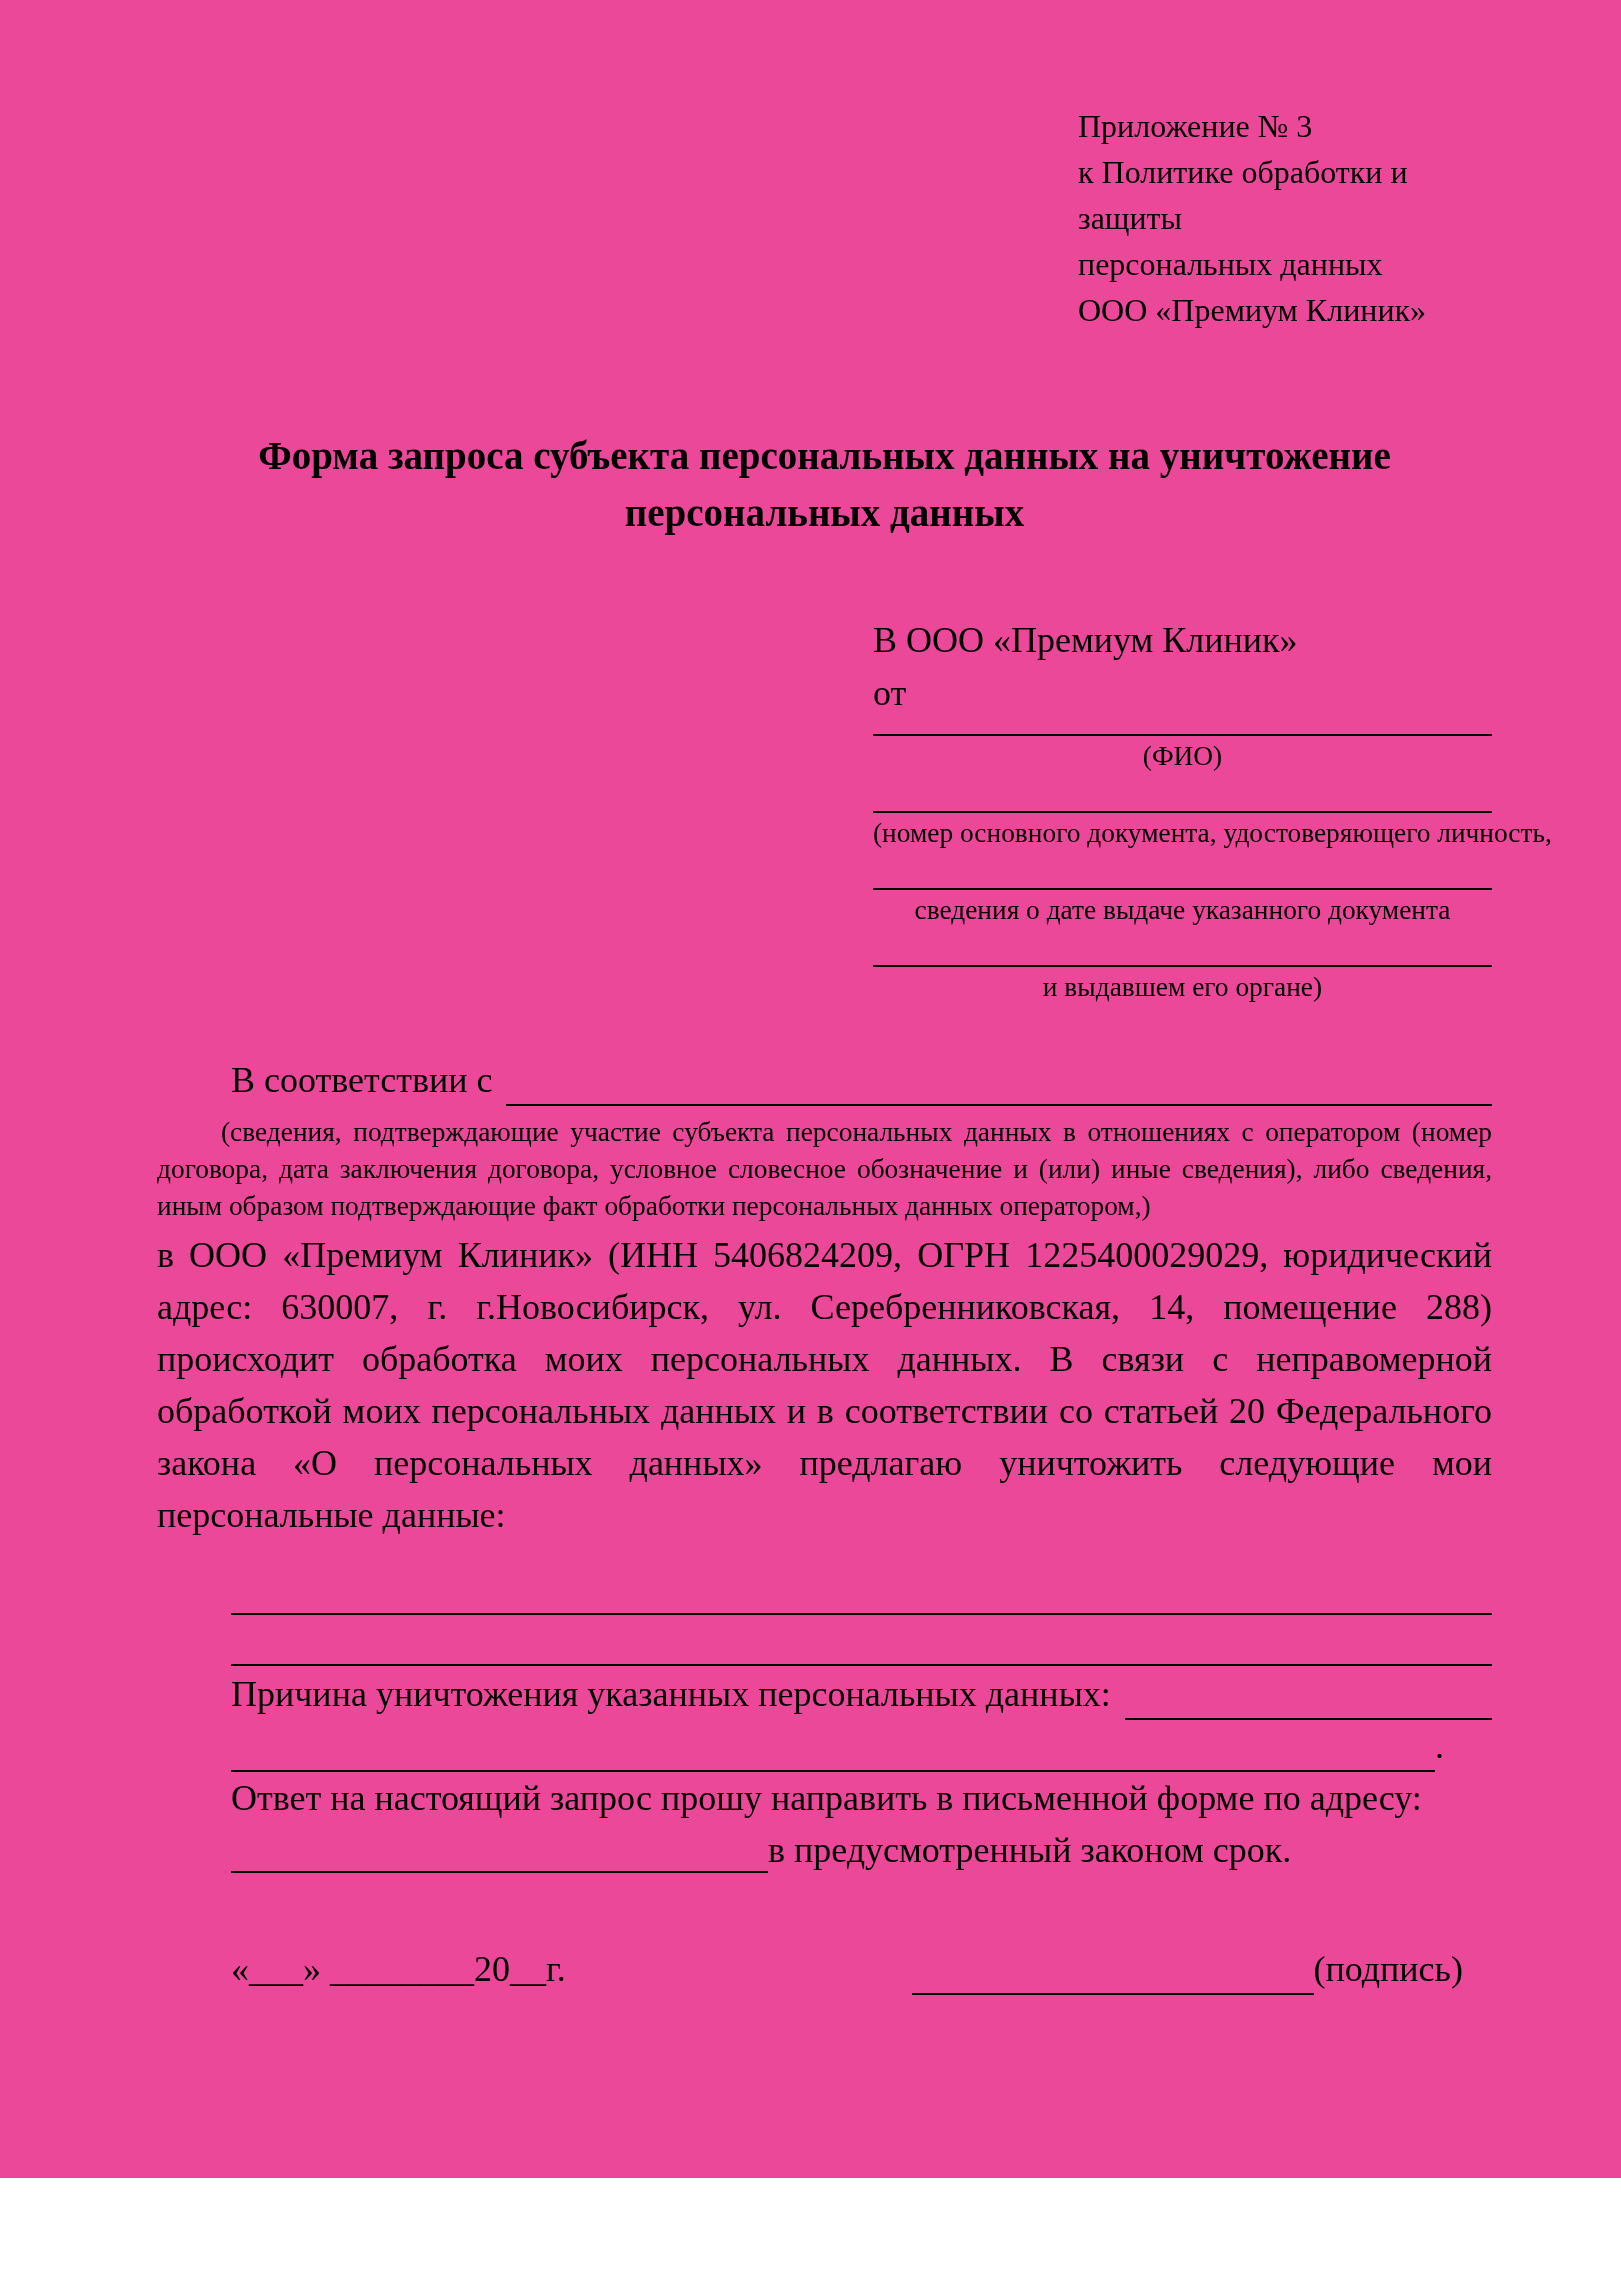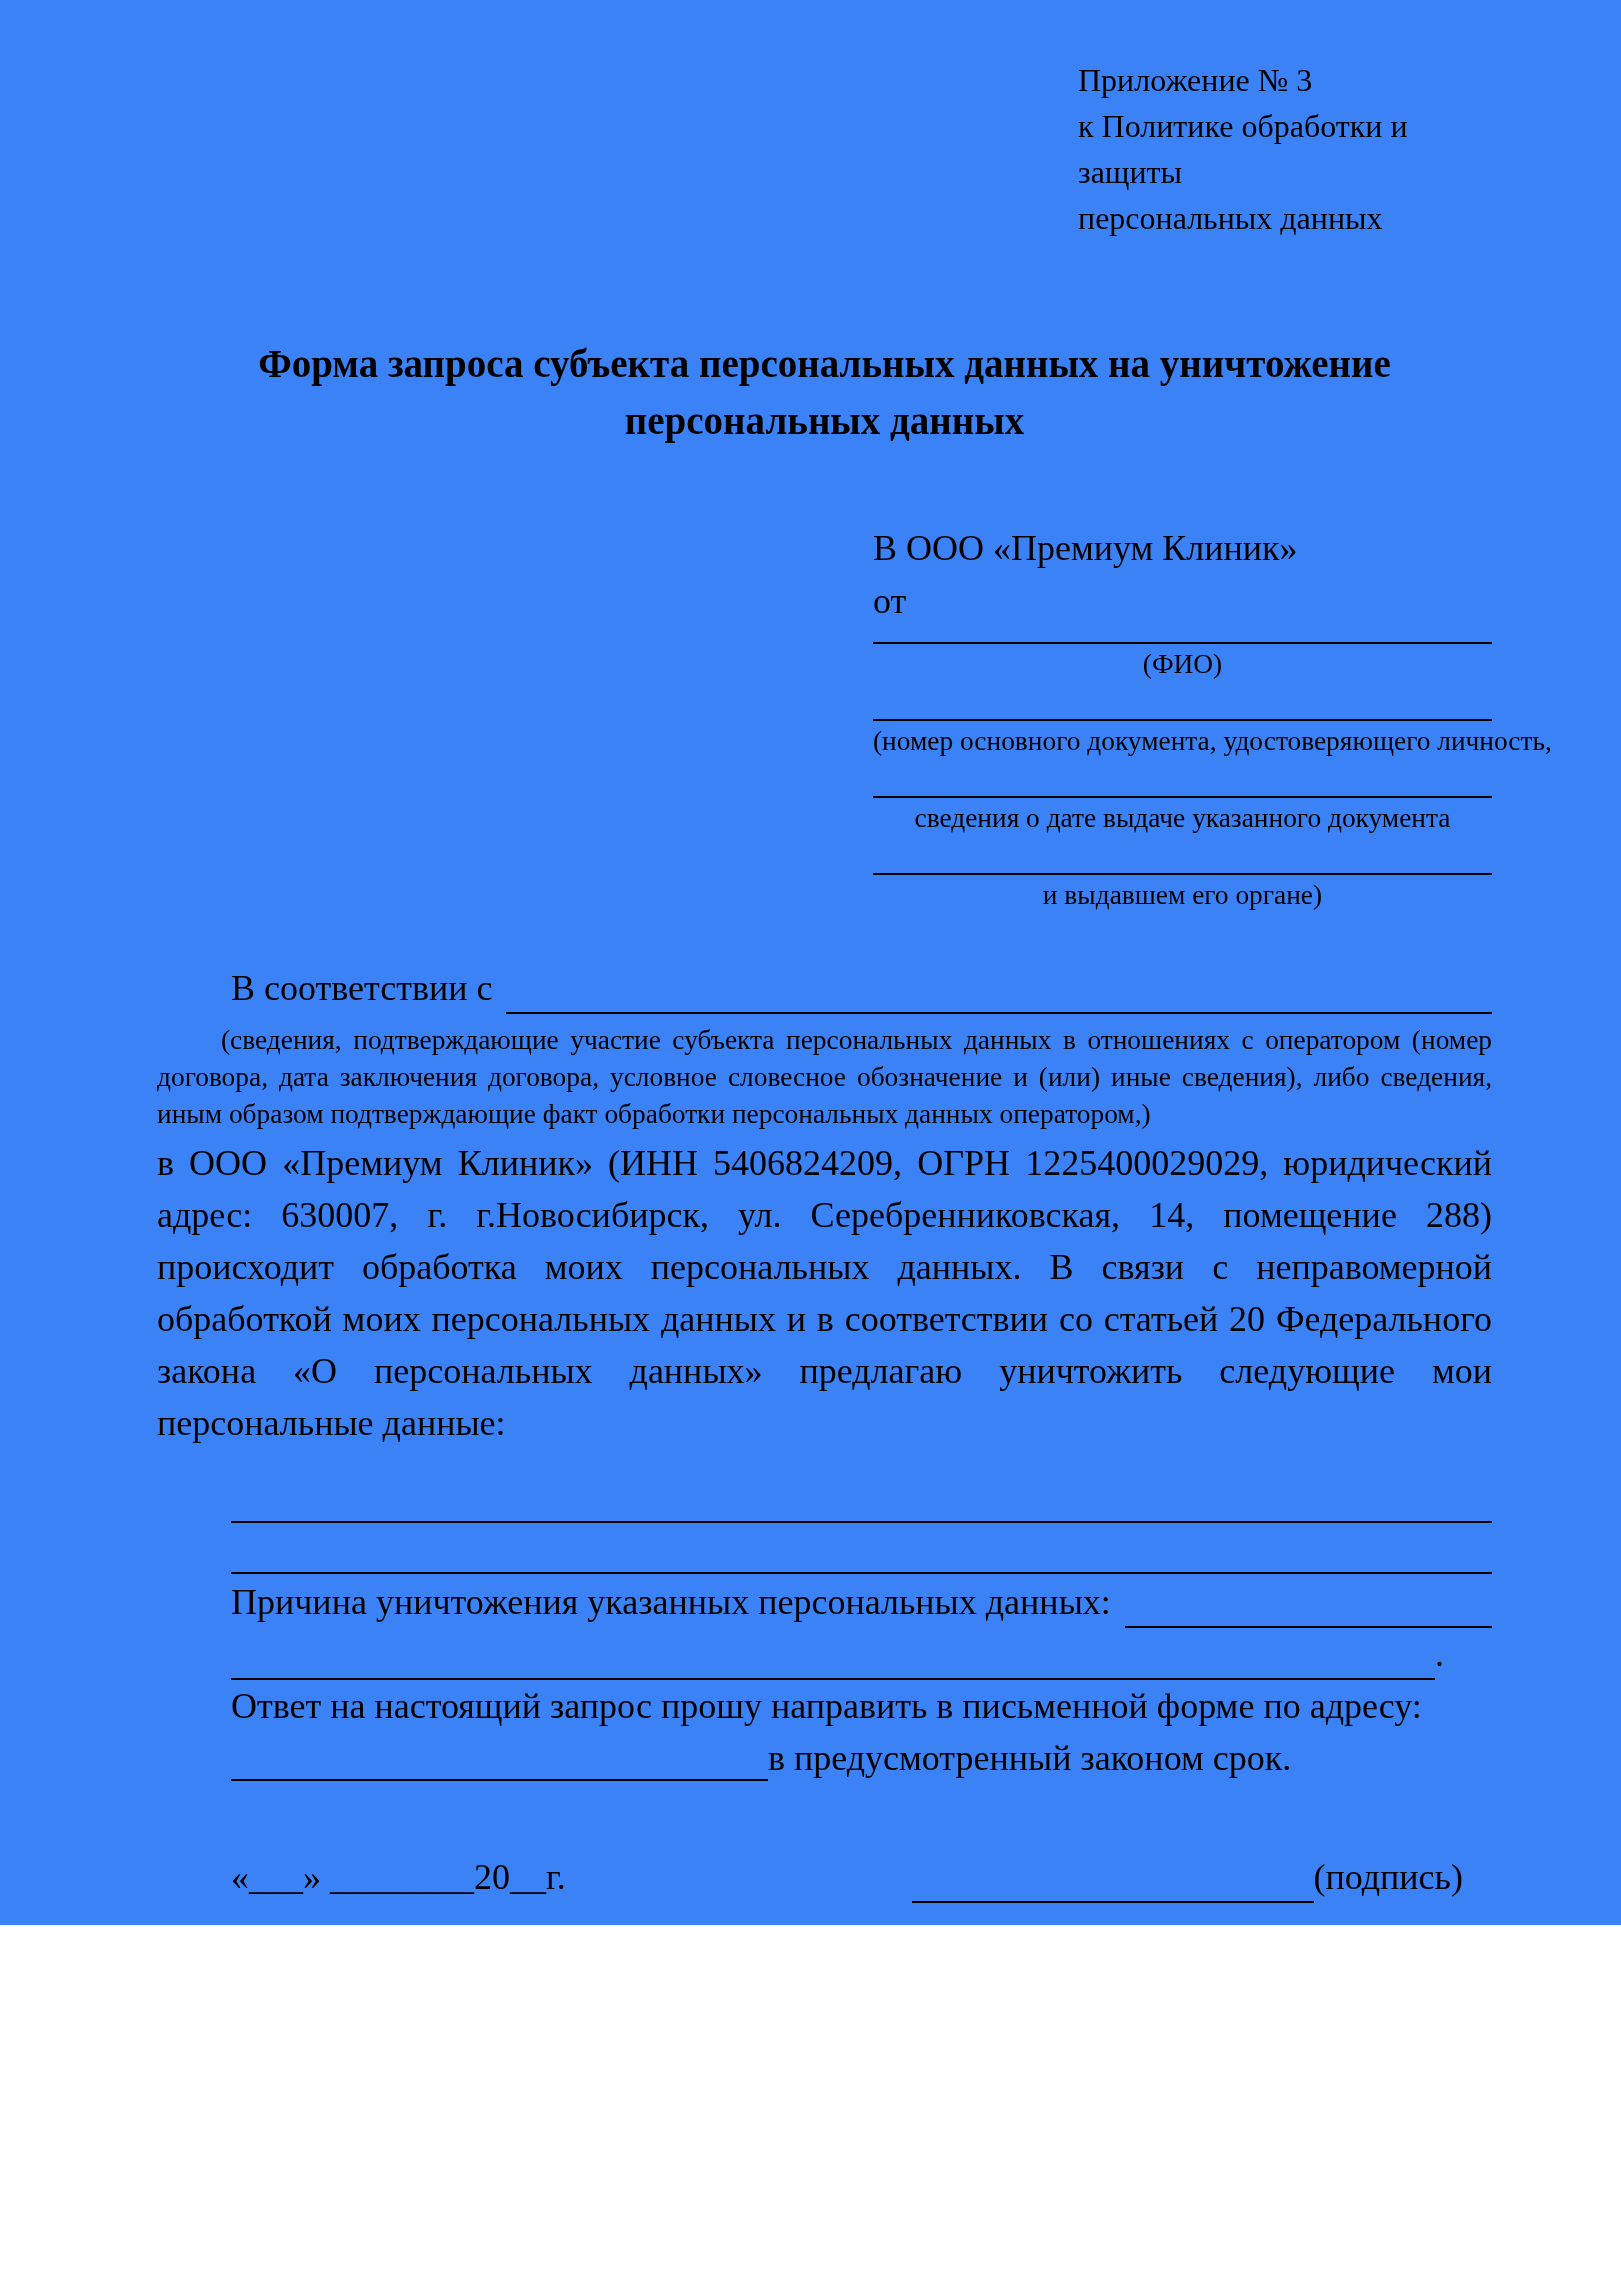--- a/index.html
+++ b/index.html
@@ -1,22 +1,22 @@
 <!DOCTYPE html>
 <html lang="ru"><head>
 <meta charset="utf-8">
 <style>
   html,body { margin:0; padding:0; background:#ffffff; }
   .page {
     position:relative;
-    width:1621px; height:1925px;
-    background:#3b82f6; color:#000;
+    width:1621px; height:2178px;
+    background:#ec4899; color:#000;
     font-family:"Liberation Serif", serif;
     box-sizing:border-box;
-    padding:57px 129px 0 157px;
+    padding:103px 129px 0 157px;
     overflow:hidden;
   }
   
   .header-block { margin-left:921px; font-size:32px; line-height:46px; }
   
   .doc-title {
     margin:94px auto 0; max-width:1225px;
     text-align:center; font-weight:bold;
     font-size:39px; line-height:57px;
   }
@@ -57,20 +57,21 @@
 </style>
 </head>
 <body>
 
 <div class="page">
 
   <div class="header-block">
     <div>Приложение № 3</div>
     <div>к Политике обработки и защиты</div>
     <div>персональных данных</div>
+    <div>ООО «Премиум Клиник»</div>
   </div>
 
   <div class="doc-title">Форма запроса субъекта персональных данных на уничтожение персональных данных</div>
 
   <div class="addressee">
     <div class="addr-to">В ООО «Премиум Клиник»</div>
     <div class="addr-from">от</div>
 
     <div class="write-field">
       <div class="line first"></div>

